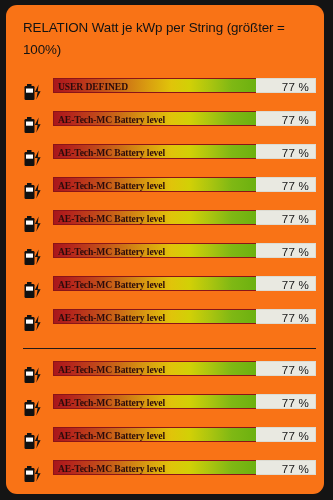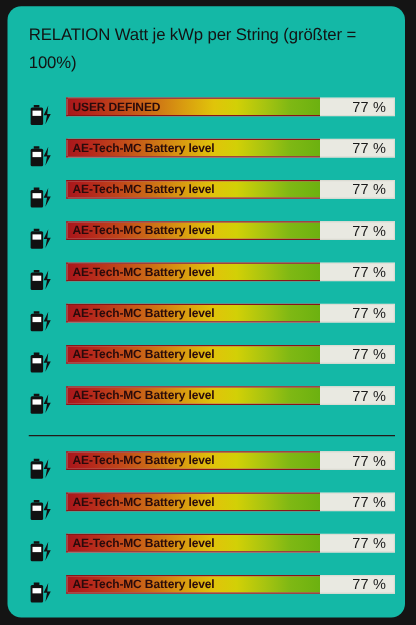--- a/index.html
+++ b/index.html
@@ -24,21 +24,21 @@
     box-sizing: border-box;
   }
 
   
   #card {
     position: absolute;
     left: 6px;
     top: 5px;
     width: 318px;
     height: 489px;
-    background: #14b8a6;
+    background: #f97316;
     border-radius: 11px;
     box-sizing: border-box;
     overflow: hidden;
   }
 
   #panel-title {
     position: absolute;
     left: 17px;
     top: 12px;
     width: 285px;
@@ -114,20 +114,21 @@
   .bar-label {
     position: absolute;
     left: 4px;
     top: 50%;
     transform: translateY(-50%);
     font-size: 9.6px;
     font-weight: bold;
     color: #2a0b0b;
     white-space: nowrap;
     letter-spacing: -0.1px;
+    font-family: Liberation Serif, serif;
   }
 
   .bar-value {
     position: absolute;
     top: 50%;
     transform: translateY(-50%);
     right: 7px;
     font-size: 11.6px;
     font-weight: normal;
     color: #191919;

